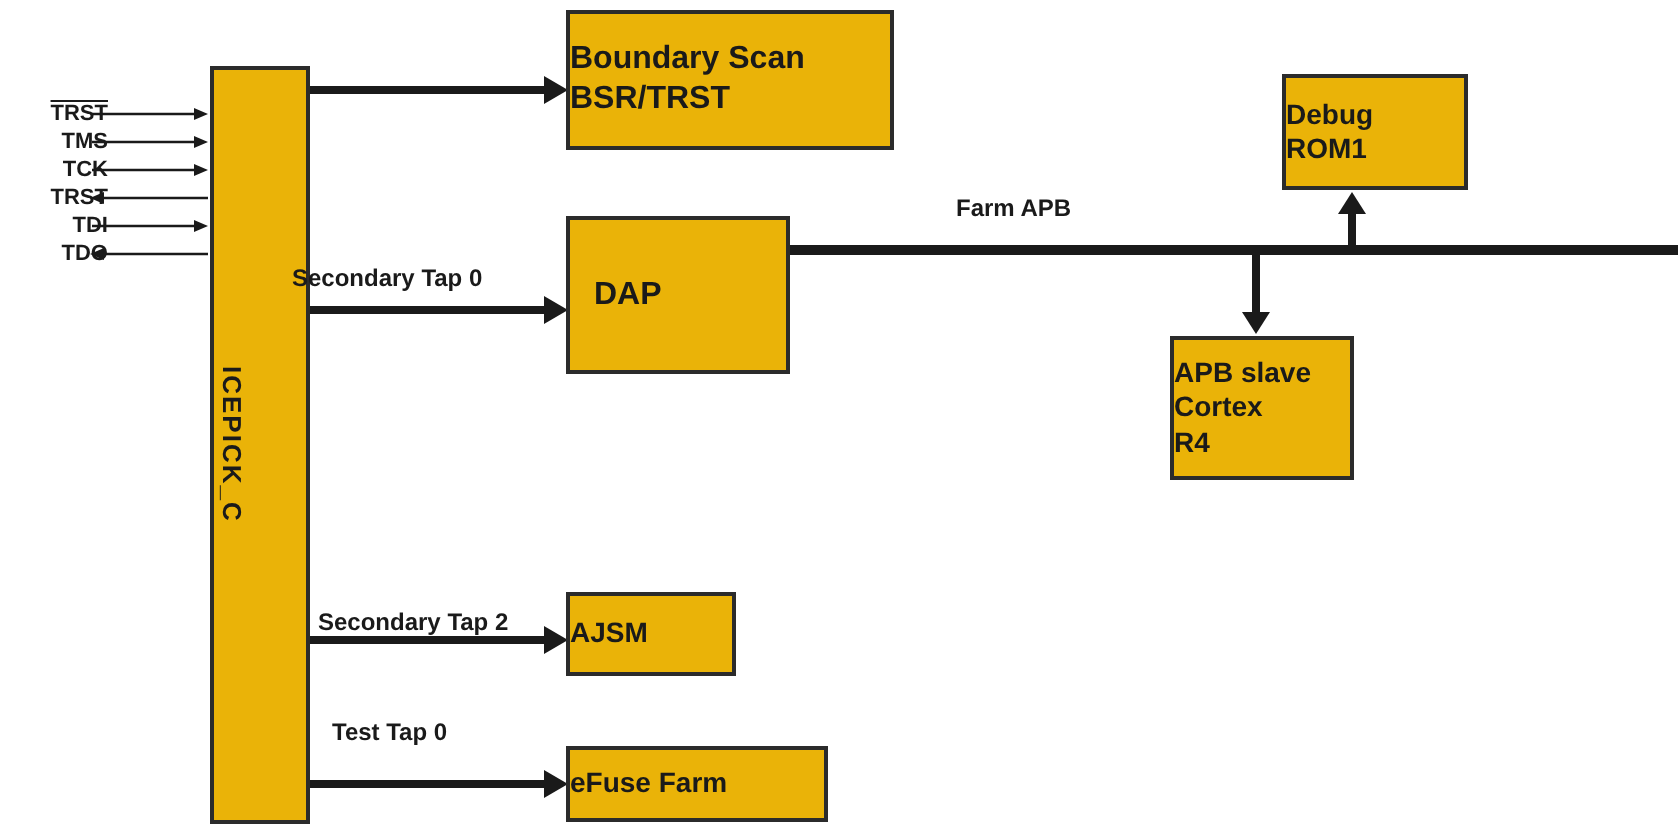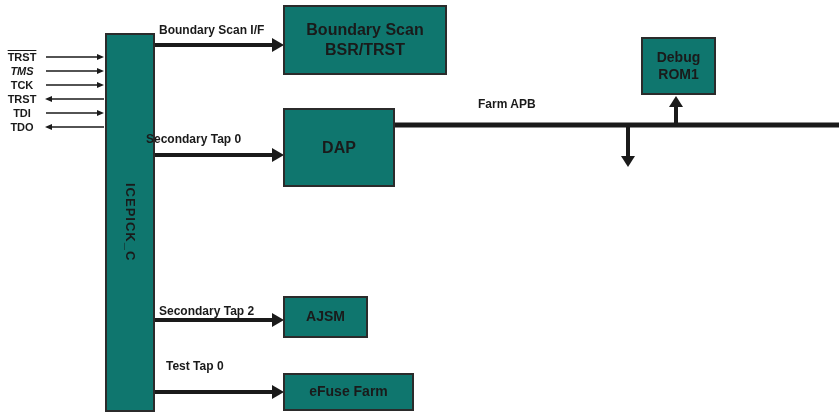--- a/index.html
+++ b/index.html
@@ -8,72 +8,72 @@
       width: 839px;
       height: 415px;
       background: #ffffff;
       font-family: "Liberation Sans", "DejaVu Sans", sans-serif;
       color: #1a1a1a;
       overflow: hidden;
     }
     #wires { position: absolute; left: 0; top: 0; }
     .box {
       position: absolute;
-      background: #0f766e;
+      background: #eab308;
       border: 2px solid #2b2b2b;
       box-sizing: border-box;
       display: flex;
       flex-direction: column;
-      align-items: center;
+      align-items: flex-start;
       justify-content: center;
       text-align: center;
       font-weight: bold;
       line-height: 1.25;
     }
     .box-lg { font-size: 16px; }
     .box-md { font-size: 14px; }
     #icepick-box {
       left: 105px; top: 33px; width: 50px; height: 379px;
     }
     #icepick-box .vtext {
       writing-mode: vertical-rl;
       font-size: 13px;
       font-weight: bold;
       letter-spacing: 1px;
     }
     #boundary-scan-box { left: 283px; top: 5px;   width: 164px; height: 70px; }
-    #dap-box           { left: 283px; top: 108px; width: 112px; height: 79px; }
-    #debug-rom-box     { left: 641px; top: 37px;  width: 75px;  height: 58px; }
+    #dap-box           { left: 283px; top: 108px; width: 112px; height: 79px; padding-left: 12px; }
+    #debug-rom-box     { left: 641px; top: 37px;  width: 93px;  height: 58px; }
     #apb-slave-box     { left: 585px; top: 168px; width: 92px;  height: 72px; }
     #ajsm-box          { left: 283px; top: 296px; width: 85px;  height: 42px; }
     #efuse-box         { left: 283px; top: 373px; width: 131px; height: 38px; }
     .wire-label {
       position: absolute;
       font-size: 12px;
       font-weight: bold;
       white-space: nowrap;
     }
     #boundary-scan-if-label { left: 159px; top: 23px; }
     #secondary-tap0-label   { left: 146px; top: 132px; }
     #debug-apb-label        { left: 478px; top: 97px; }
     #secondary-tap2-label   { left: 159px; top: 304px; }
     #test-tap0-label        { left: 166px; top: 359px; text-align: right; }
     .sig {
       position: absolute;
-      left: 2px;
+      left: 14px;
       width: 40px;
-      text-align: center;
+      text-align: right;
       font-size: 11px;
       font-weight: bold;
       line-height: 14px;
       white-space: nowrap;
     }
     .sig.overline { text-decoration: overline; }
     #sig-trst { top: 50px; }
-    #sig-tms  { top: 64px; font-style: italic; }
+    #sig-tms  { top: 64px; }
     #sig-tck  { top: 78px; }
     #sig-rtck { top: 92px; }
     #sig-tdi  { top: 106px; }
     #sig-tdo  { top: 120px; }
   </style>
 </head>
 <body>
 
 <div id="stage">
 
@@ -148,28 +148,32 @@
 
   <div class="box box-lg" id="dap-box">
     <div>DAP</div>
   </div>
 
   <div class="box box-md" id="debug-rom-box">
     <div>Debug</div>
     <div>ROM1</div>
   </div>
 
+  <div class="box box-md" id="apb-slave-box">
+    <div>APB slave</div>
+    <div>Cortex</div>
+    <div>R4</div>
+  </div>
 
   <div class="box box-md" id="efuse-box">
     <div>eFuse Farm</div>
   </div>
 
   <div class="box box-md" id="ajsm-box">
     <div>AJSM</div>
   </div>
 
-  <div class="wire-label" id="boundary-scan-if-label">Boundary Scan I/F</div>
   <div class="wire-label" id="secondary-tap0-label">Secondary Tap 0</div>
   <div class="wire-label" id="debug-apb-label">Farm APB</div>
   <div class="wire-label" id="secondary-tap2-label">Secondary Tap 2</div>
   <div class="wire-label" id="test-tap0-label">Test Tap 0</div>
 
 </div>
 
 </body></html>

